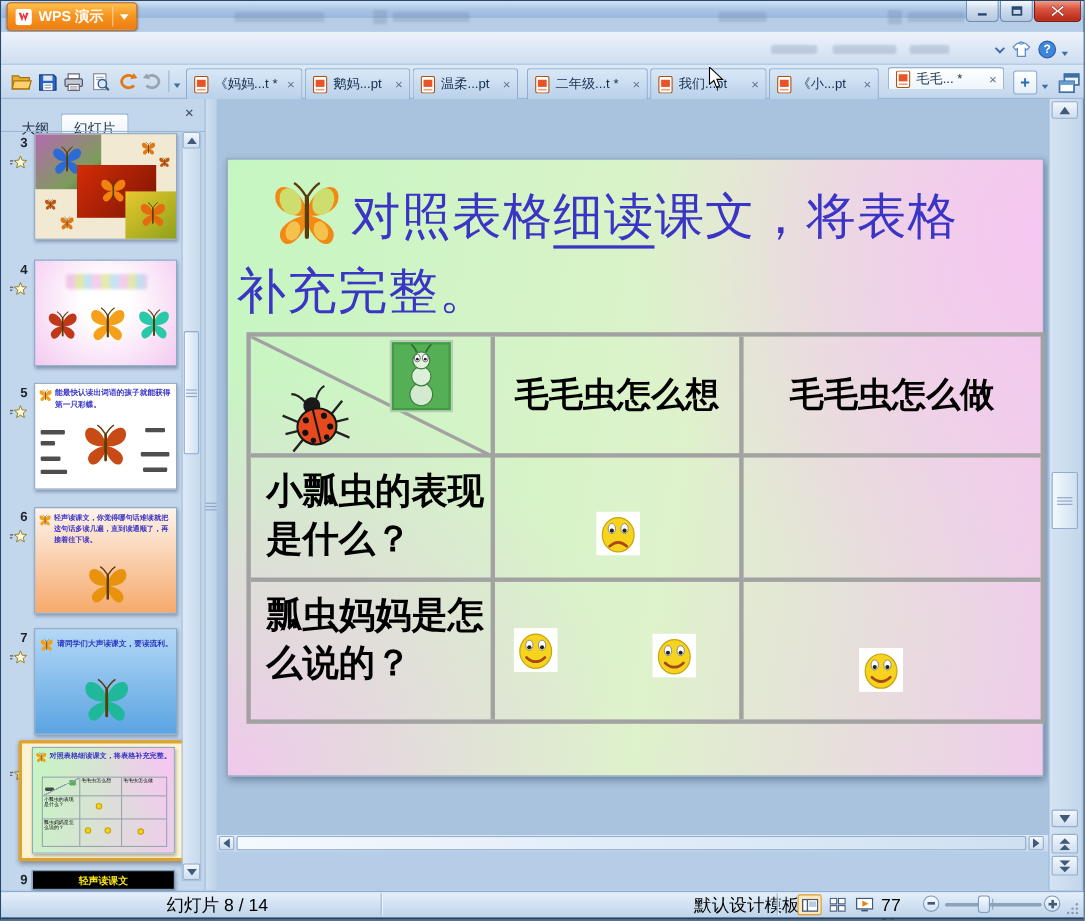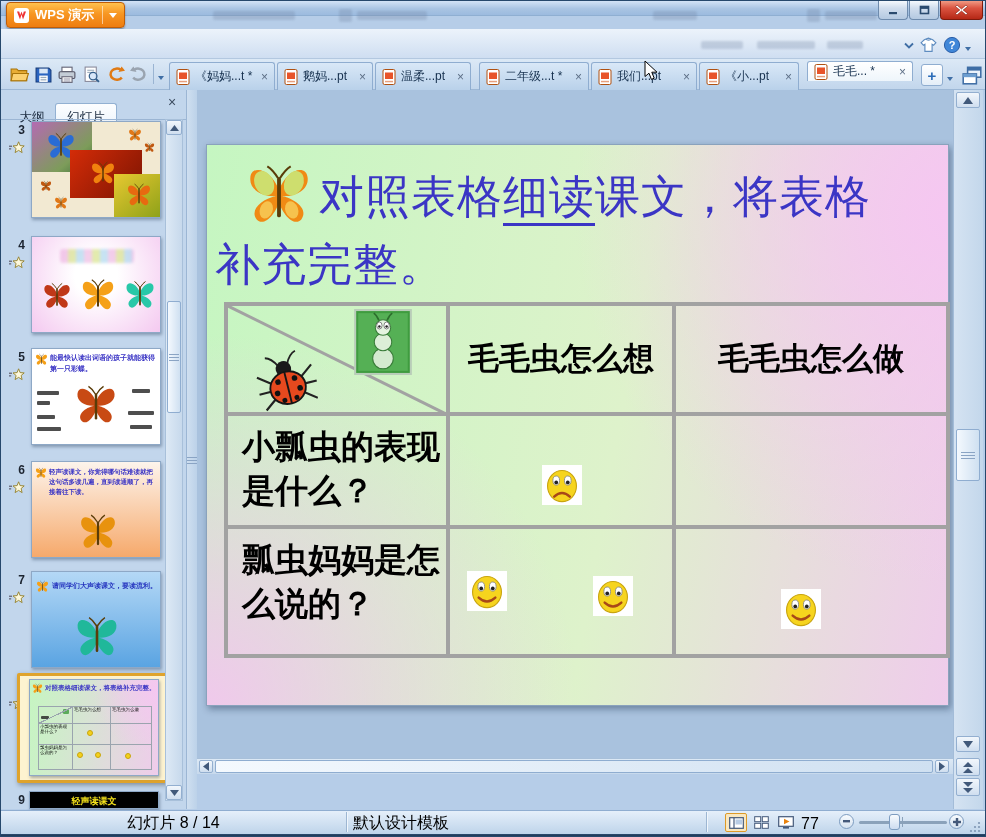--- a/index.html
+++ b/index.html
@@ -553,23 +553,23 @@
       </svg>
     </div>
   <div class="abs sbtn" style="left:955px;top:777px;width:24px;height:18px">
       <svg width="10" height="11" viewBox="0 0 10 11">
         <polygon points="5,5 10,0 0,0" fill="#41597a"></polygon>
         <polygon points="5,11 10,6 0,6" fill="#41597a"></polygon>
       </svg>
     </div>
 
   <div class="abs statusbar"></div>
-  <div class="abs" style="left:0;top:812px;width:345px;text-align:center">幻灯片 8 / 14</div>
+  <div class="abs" style="left:0;top:812px;width:393px;text-align:center">幻灯片 8 / 14</div>
   <div class="abs sdiv" style="left:345px"></div>
-  <div class="abs" style="left:352px;top:812px;width:360px;text-align:left">默认设计模板</div>
+  <div class="abs" style="left:366px;top:812px;width:360px;text-align:right">默认设计模板</div>
   <div class="abs sdiv" style="left:705px"></div>
   <div class="abs vicon sel" style="left:724px">
       <svg width="15" height="12" viewBox="0 0 15 12">
         <rect x="0.7" y="0.7" width="13.6" height="10.6" fill="#fff" stroke="#44597a" stroke-width="1.2"></rect>
         <line x1="5" y1="0.7" x2="5" y2="11.3" stroke="#44597a" stroke-width="1.2"></line>
         <rect x="6.5" y="2.5" width="6.5" height="5" fill="#b8cce4"></rect>
       </svg>
     </div>
   <div class="abs vicon" style="left:749px">
       <svg width="15" height="13" viewBox="0 0 15 13">

